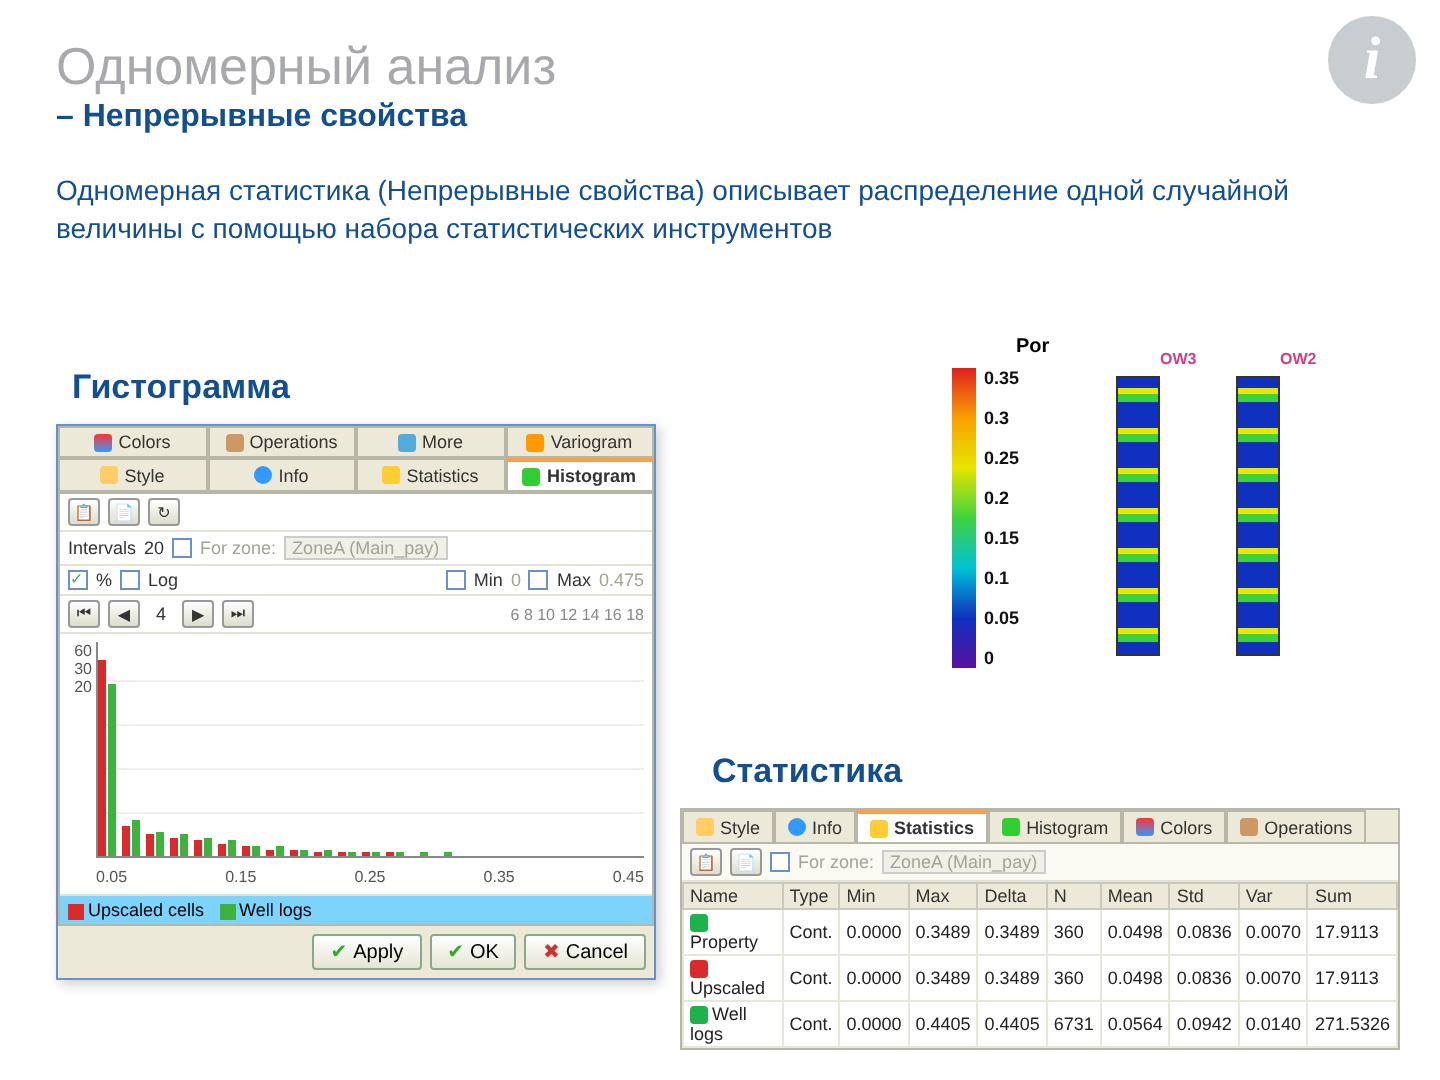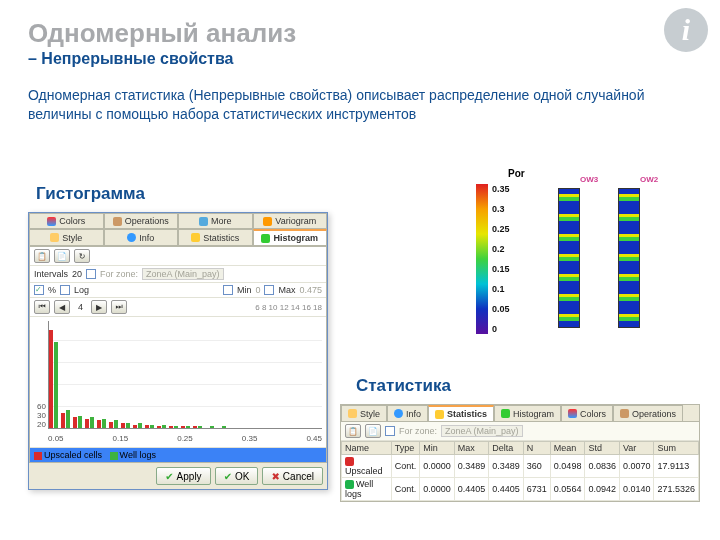--- a/index.html
+++ b/index.html
@@ -1,18 +1,18 @@
 <!DOCTYPE html>
 <html><head>
 <meta charset="utf-8">
 <style>
   *{box-sizing:border-box;font-family:"Segoe UI",Tahoma,Verdana,sans-serif}
   body{margin:0;width:720px;height:540px;background:#fff;position:relative;overflow:hidden}
   .corner-logo{position:absolute;top:8px;right:12px;width:44px;height:44px;border-radius:50%;background:#c7cdd1;display:flex;align-items:center;justify-content:center;color:#fff;font-size:30px;font-style:italic;font-family:Georgia,serif;font-weight:bold}
-  .title{position:absolute;top:18px;left:28px;color:#a7a9ac;font-size:26px;font-weight:700}
+  .title{position:absolute;top:18px;left:28px;color:#a7a9ac;font-size:26px;font-weight:400}
   .subtitle{position:absolute;top:50px;left:28px;color:#134e8f;font-size:16px;font-weight:600}
   .desc{position:absolute;top:86px;left:28px;width:620px;color:#134e8f;font-size:14px;line-height:1.35}
   .desc b{font-weight:400}
   .label1{position:absolute;top:184px;left:36px;color:#134e8f;font-size:17px;font-weight:700}
   .label2{position:absolute;top:376px;left:356px;color:#134e8f;font-size:17px;font-weight:700}
 
   
   .settings{position:absolute;top:212px;left:28px;width:300px;border:1px solid #6b90c6;background:#ece9d8;font-size:9px;box-shadow:2px 2px 6px rgba(0,0,0,.2)}
   .titlebar{height:20px;background:linear-gradient(#3b77d1,#2a5bb3);display:flex;align-items:center;padding:0 4px;color:#fff;font-size:11px;font-weight:600}
   .tb-ico{width:12px;height:12px;border-radius:50%;background:#fff;margin-right:6px}
@@ -22,21 +22,21 @@
   .tab.active{background:#fff;border-top:2px solid #f7a24a;font-weight:600}
   .tab .ti{width:9px;height:9px;border-radius:2px}
   .panel{background:#fff;border:1px solid #b7b7a7;margin:0}
   .ctl-row{display:flex;align-items:center;gap:4px;padding:2px 4px;border-bottom:1px solid #e2e2d6;font-size:9px;color:#333}
   .ico-btn{width:16px;height:14px;border:1px solid #999;background:linear-gradient(#fff,#dcdccc);border-radius:2px;display:flex;align-items:center;justify-content:center;font-size:8px}; 
   .num{width:32px;height:13px;border:1px solid #8aa;background:#fff;display:flex;align-items:center;padding:0 2px}
   .cb{width:10px;height:10px;border:1px solid #6b90c6;background:#fff;display:inline-block}
   .cb.checked::after{content:'✓';font-size:8px;color:#4a7;position:relative;top:-2px}
   .dis{color:#a3a398}
   .chart-area{height:130px;padding:4px;position:relative;background:#fff}
-  .yaxis{position:absolute;left:2px;top:4px;bottom:18px;width:14px;display:flex;flex-direction:column;justify-content:flex-end;align-items:flex-end;font-size:8px;color:#555}
+  .yaxis{position:absolute;left:2px;top:4px;bottom:18px;width:14px;display:flex;flex-direction:column;justify-content:flex-start;align-items:flex-end;font-size:8px;color:#555}
   .plot{position:absolute;left:18px;right:4px;top:4px;bottom:18px;border-left:1px solid #888;border-bottom:1px solid #888}
   .grid{position:absolute;inset:0;background:repeating-linear-gradient(to top,transparent 0,transparent 21px,#eee 21px,#eee 22px)}
   .bars{position:absolute;inset:0;display:flex;align-items:flex-end}
   .barset{display:flex;align-items:flex-end;margin-right:2px;height:100%}
   .bar{width:4px;margin-right:1px}
   .xaxis{position:absolute;left:18px;right:4px;bottom:4px;display:flex;justify-content:space-between;font-size:8px;color:#555}
   .lg-sw{width:8px;height:8px;display:inline-block;vertical-align:middle;margin-right:2px}
   .footer{display:flex;justify-content:flex-end;gap:4px;padding:4px;background:#ece9d8}
   .btn{height:18px;padding:0 8px;display:flex;align-items:center;gap:3px;border:1px solid #8a8;background:linear-gradient(#fff,#e4e4d4);border-radius:2px;font-size:10px}
 
@@ -231,21 +231,21 @@
           </div>
         </div>
       <div class="xaxis">
         <span>0.05</span>
           <span>0.15</span>
           <span>0.25</span>
           <span>0.35</span>
           <span>0.45</span>
       </div>
     </div>
-    <div style="padding:2px 4px;background:#3b82f6;border-top:1px solid #e2e2d6">
+    <div style="padding:2px 4px;background:#7dd3fc;border-top:1px solid #e2e2d6">
       <span class="lg-sw" style="background:#d92b2b"></span><span>Upscaled cells</span>
       &nbsp;&nbsp;<span class="lg-sw" style="background:#3eb23e"></span><span>Well logs</span>
     </div>
   </div>
   <div class="footer">
     <div class="btn">
         <span style="color:#3a3">✔</span>
         <span>Apply</span>
       </div>
     <div class="btn">
@@ -321,20 +321,32 @@
           <th>Max</th>
           <th>Delta</th>
           <th>N</th>
           <th>Mean</th>
           <th>Std</th>
           <th>Var</th>
           <th>Sum</th>
         </tr>
       </thead>
     <tbody id="stat-body">
+        <tr>
+          <td><span class="rowico" style="background: rgb(30, 178, 74);"></span>Property</td>
+          <td>Cont.</td>
+          <td>0.0000</td>
+          <td>0.3489</td>
+          <td>0.3489</td>
+          <td>360</td>
+          <td>0.0498</td>
+          <td>0.0836</td>
+          <td>0.0070</td>
+          <td>17.9113</td>
+        </tr>
         <tr>
           <td><span class="rowico" style="background: rgb(217, 43, 43);"></span>Upscaled</td>
           <td>Cont.</td>
           <td>0.0000</td>
           <td>0.3489</td>
           <td>0.3489</td>
           <td>360</td>
           <td>0.0498</td>
           <td>0.0836</td>
           <td>0.0070</td>

